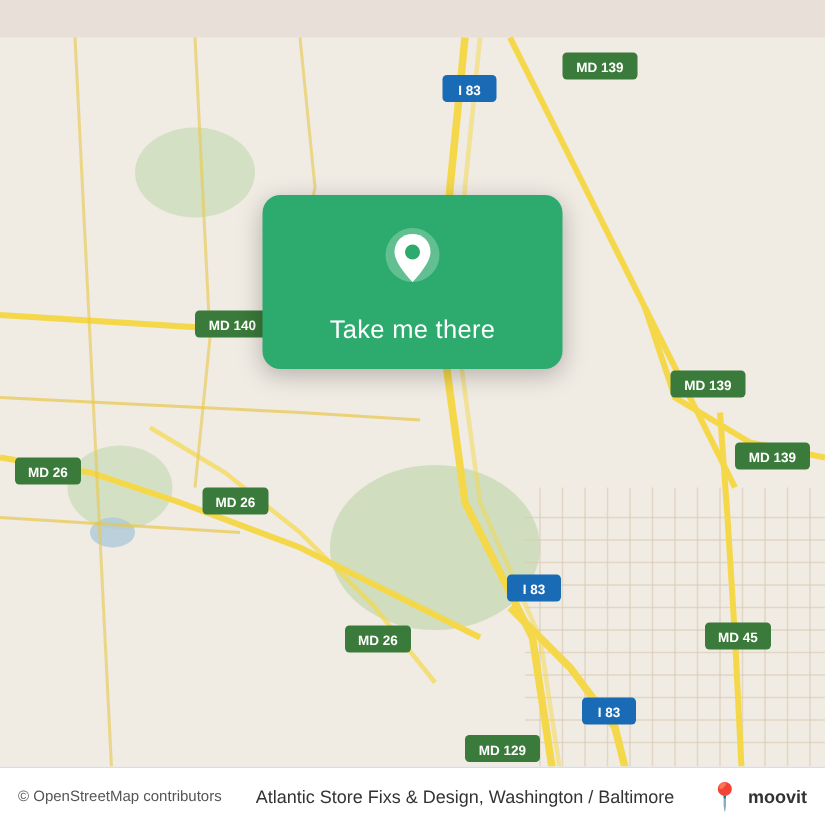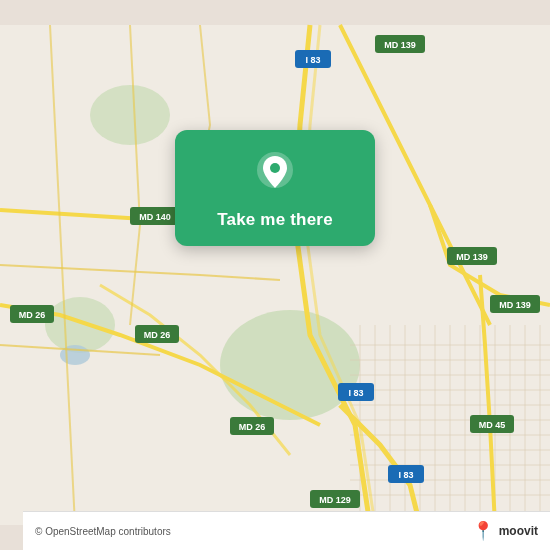--- a/index.html
+++ b/index.html
@@ -26,21 +26,20 @@
       bottom: 0;
       left: 0;
       right: 0;
       background: white;
       padding: 8px 12px;
       display: flex;
       align-items: center;
       justify-content: space-between;
       border-top: 1px solid #ddd;
       z-index: 10;
-      margin-left: 23px;
     }
 
     #attribution {
       font-size: 10px;
       color: #555;
     }
 
     #location-info {
       font-size: 12px;
       color: #333;
@@ -86,21 +85,21 @@
 
     #location-pin-icon {
       width: 50px;
       height: 50px;
       margin-bottom: 12px;
     }
 
     #take-me-there-label {
       color: white;
       font-size: 17px;
-      font-weight: 700;
+      font-weight: 400;
       letter-spacing: 0.2px;
     }
 
     
     .map-svg {
       position: absolute;
       inset: 0;
       width: 100%;
       height: 100%;
     }
@@ -217,19 +216,20 @@
 
       <path d="M25 8 C18 8 13 13 13 20 C13 28 25 40 25 40 C25 40 37 28 37 20 C37 13 32 8 25 8 Z" fill="white"></path>
 
       <circle cx="25" cy="20" r="5" fill="#2daa6e"></circle>
     </svg>
     <span id="take-me-there-label">Take me there</span>
   </div>
 
   <div id="info-bar">
     <span id="attribution">© OpenStreetMap contributors</span>
+    <span id="location-info">Atlantic Store Fixs &amp; Design, Washington / Baltimore</span>
     <div id="moovit-logo">
       <span class="moovit-pin">📍</span>
       <span class="moovit-text">moovit</span>
     </div>
   </div>
 
 </div>
 
 </body></html>

